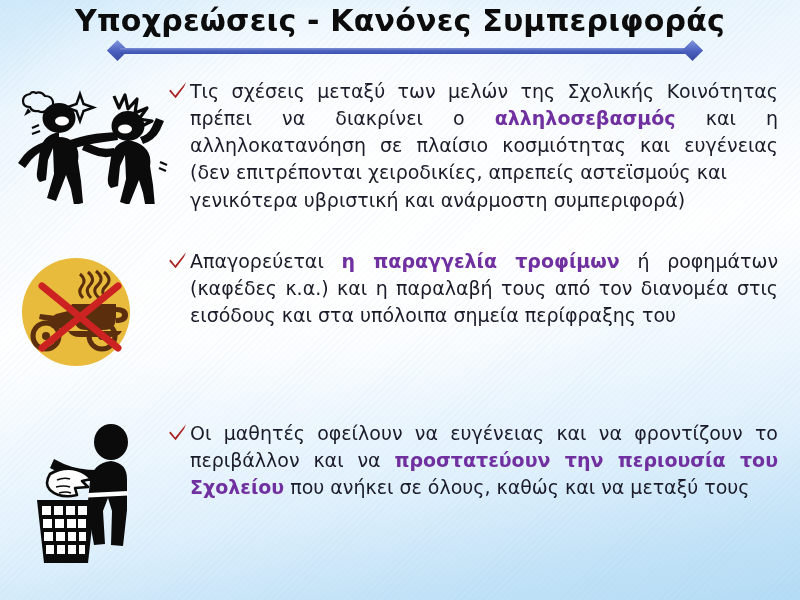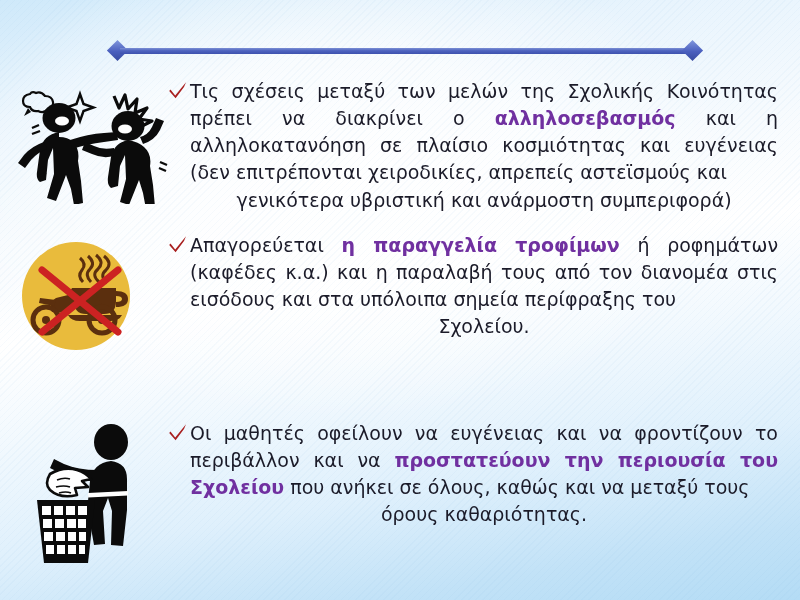--- a/index.html
+++ b/index.html
@@ -78,21 +78,21 @@
 
   
   .row {
     position: absolute;
     left: 0;
     width: 800px;
     display: flex;
     align-items: flex-start;
   }
   .row-1 { top: 78px;  height: 150px; }
-  .row-2 { top: 232px; height: 125px; }
+  .row-2 { top: 248px; height: 125px; }
   .row-3 { top: 420px; height: 150px; }
 
   .icon-cell {
     flex: 0 0 168px;
     height: 100%;
     position: relative;
   }
   .text-cell {
     flex: 1 1 auto;
     padding-right: 22px;
@@ -115,21 +115,21 @@
     text-justify: inter-word;
     font-family: "DejaVu Sans", sans-serif;
     font-size: 19px;
     line-height: 1.43;
     color: #1b1b29;
   }
   .para .hl {
     color: #7030a0;
     font-weight: bold;
   }
-  .para .last-line { display: block; text-align: center; }
+  .para .last-line { display: block; text-align: left; }
 
   
   .fight-icon {
     position: absolute;
     left: 8px;
     top: -4px;
     width: 164px;
     height: 130px;
   }
 
@@ -150,20 +150,21 @@
     width: 124px;
     height: 145px;
   }
 </style>
 </head>
 <body>
 
 <div class="slide">
 
   <div class="title-block">
+    <div class="title-text">Υποχρεώσεις - Κανόνες Συμπεριφοράς</div>
     <div class="title-rule">
       <div class="rule-diamond left"></div>
       <div class="rule-bar"></div>
       <div class="rule-diamond right"></div>
     </div>
   </div>
 
   <div class="row row-1">
     <div class="icon-cell">
 
@@ -254,21 +255,21 @@
       </svg>
     </div>
     <div class="text-cell">
       <div class="bullet-line">
         <span class="check">
           <svg width="20" height="20" viewBox="0 0 20 20" aria-hidden="true">
             <path d="M2.5 9.5 L7.2 15.5 L18 2.2 L16.0 7.0 L7.6 18.3 L1.2 11.0 Z" fill="#a81f1f"></path>
           </svg>
         </span>
         <div class="para">
-          <span>Απαγορεύεται </span><span class="hl">η παραγγελία τροφίμων</span><span> ή ροφημάτων (καφέδες κ.α.) και η παραλαβή τους από τον διανομέα στις εισόδους και στα υπόλοιπα σημεία περίφραξης του </span><span class="last-line">Σχολείου.</span>
+          <span>Απαγορεύεται </span><span class="hl">η παραγγελία τροφίμων</span><span> ή ροφημάτων (καφέδες κ.α.) και η παραλαβή τους από τον διανομέα στις εισόδους και στα υπόλοιπα σημεία περίφραξης του </span>
         </div>
       </div>
     </div>
   </div>
 
   <div class="row row-3">
     <div class="icon-cell">
       <svg class="litter-icon" viewBox="0 0 124 145">
         <g fill="#0b0b0b">
 
@@ -310,19 +311,19 @@
       </svg>
     </div>
     <div class="text-cell">
       <div class="bullet-line">
         <span class="check">
           <svg width="20" height="20" viewBox="0 0 20 20" aria-hidden="true">
             <path d="M2.5 9.5 L7.2 15.5 L18 2.2 L16.0 7.0 L7.6 18.3 L1.2 11.0 Z" fill="#a81f1f"></path>
           </svg>
         </span>
         <div class="para">
-          <span>Οι μαθητές οφείλουν να ευγένειας και να φροντίζουν το περιβάλλον και να </span><span class="hl">προστατεύουν την περιουσία του Σχολείου</span><span> που ανήκει σε όλους, καθώς και  να μεταξύ τους </span><span class="last-line">όρους καθαριότητας.</span>
+          <span>Οι μαθητές οφείλουν να ευγένειας και να φροντίζουν το περιβάλλον και να </span><span class="hl">προστατεύουν την περιουσία του Σχολείου</span><span> που ανήκει σε όλους, καθώς και  να μεταξύ τους </span>
         </div>
       </div>
     </div>
   </div>
 
 </div>
 
 </body></html>

